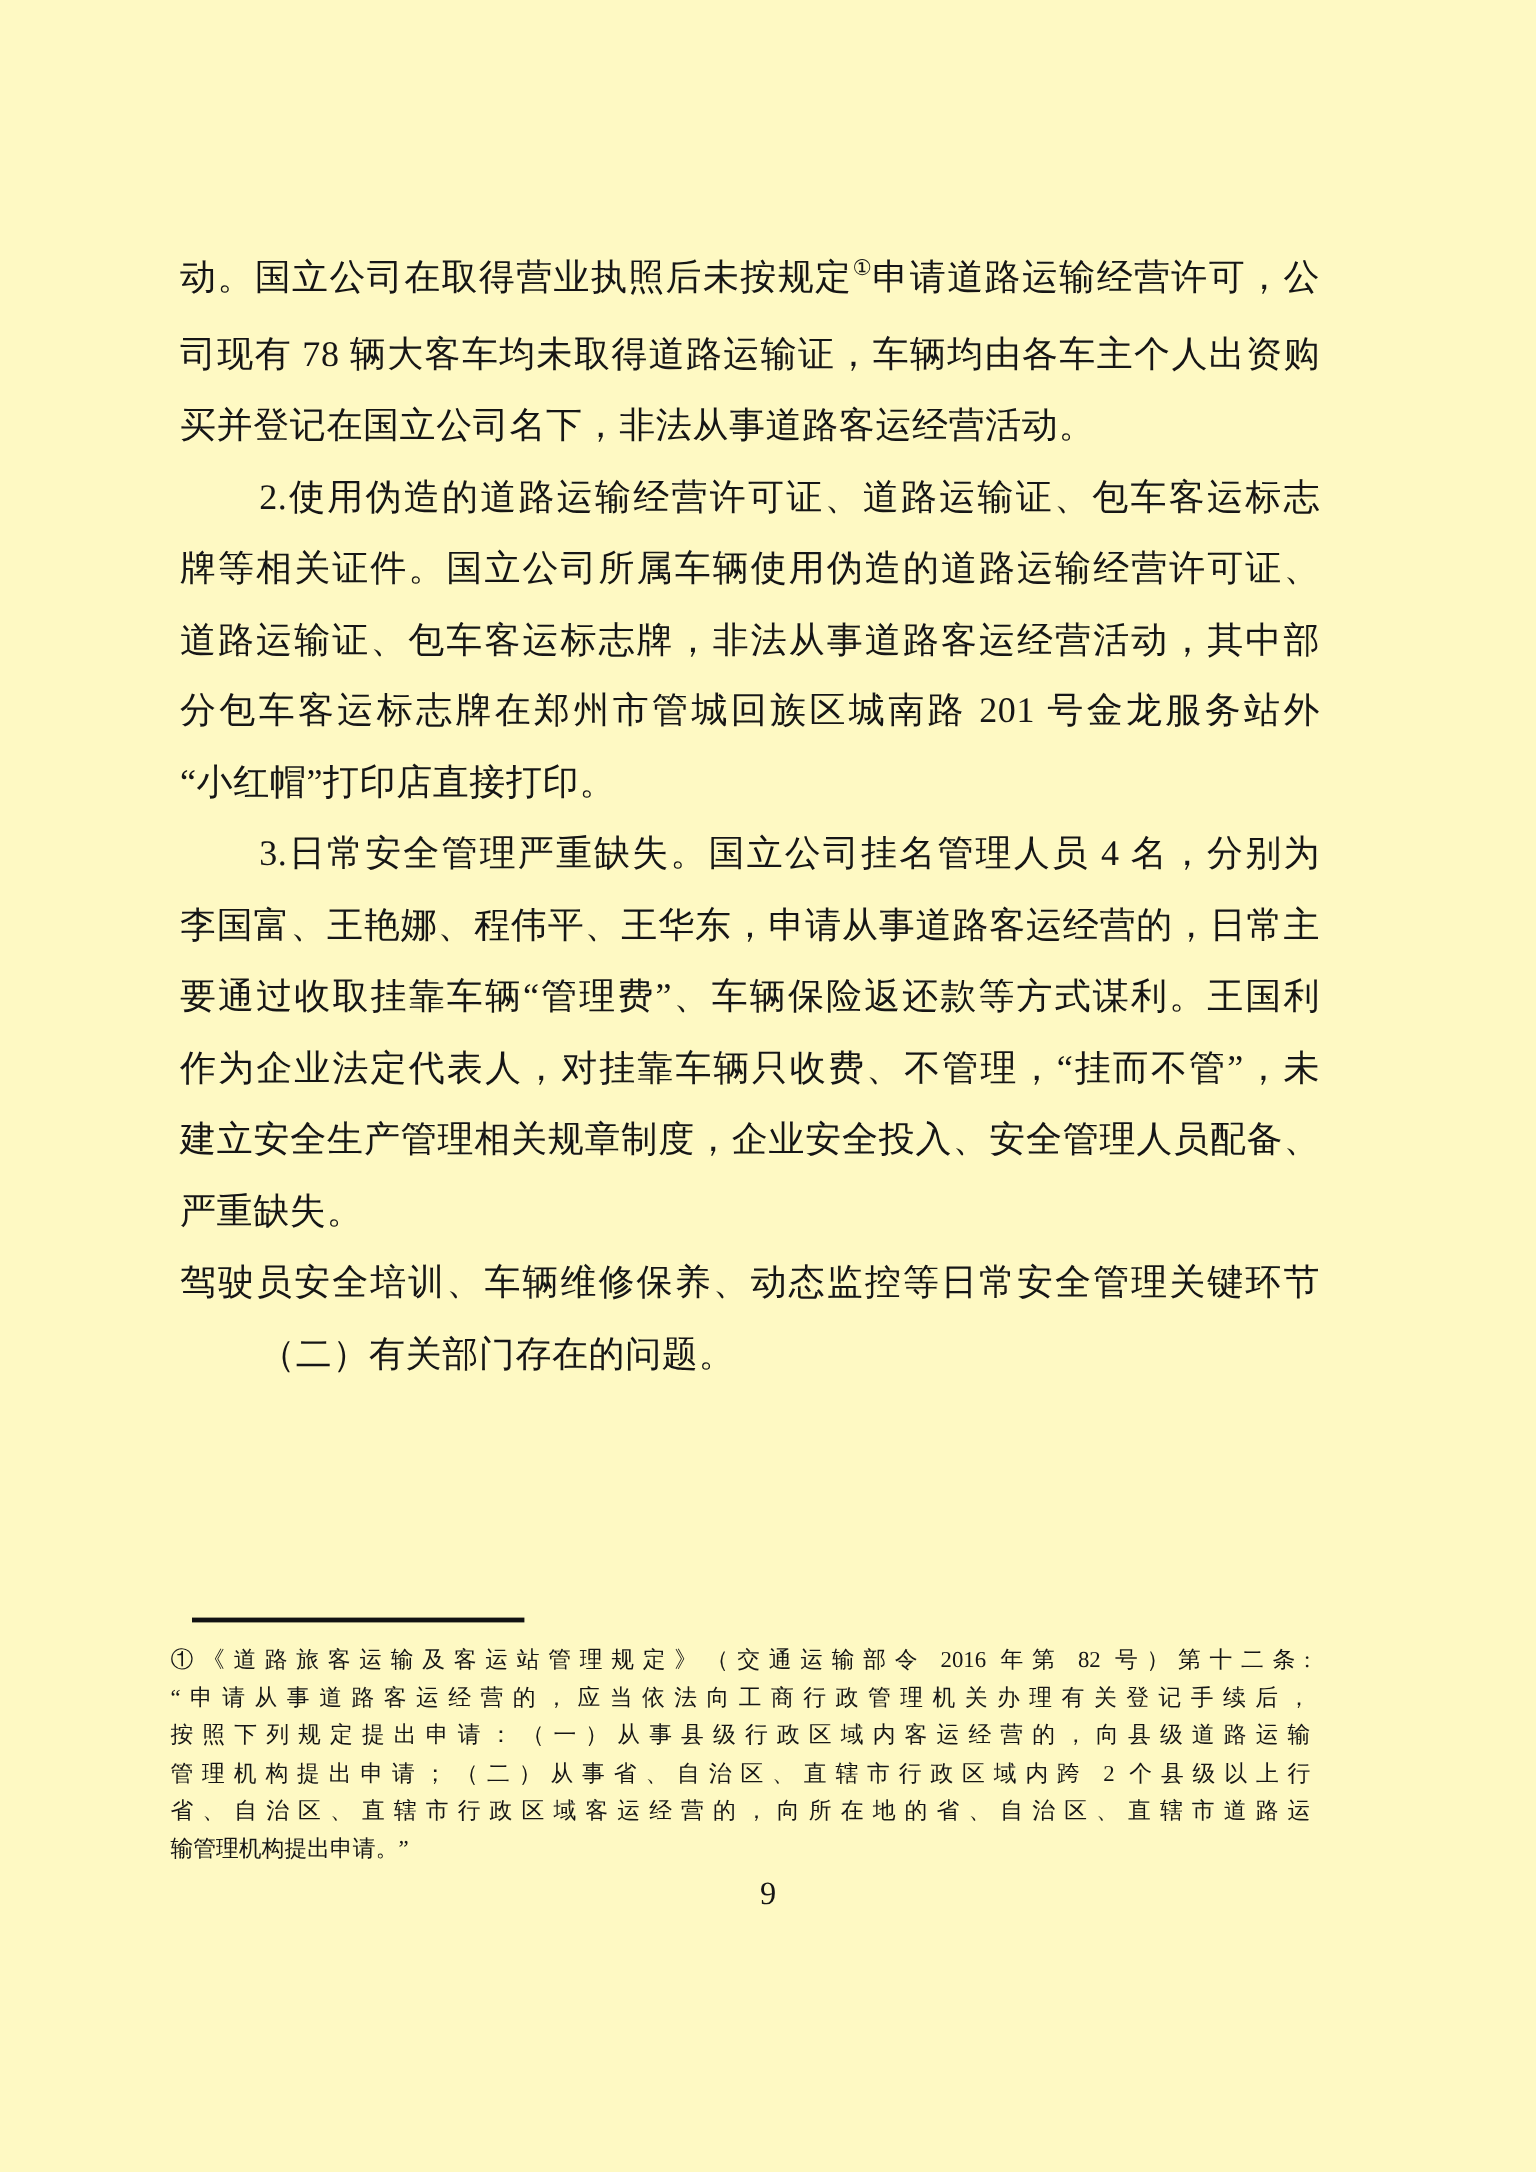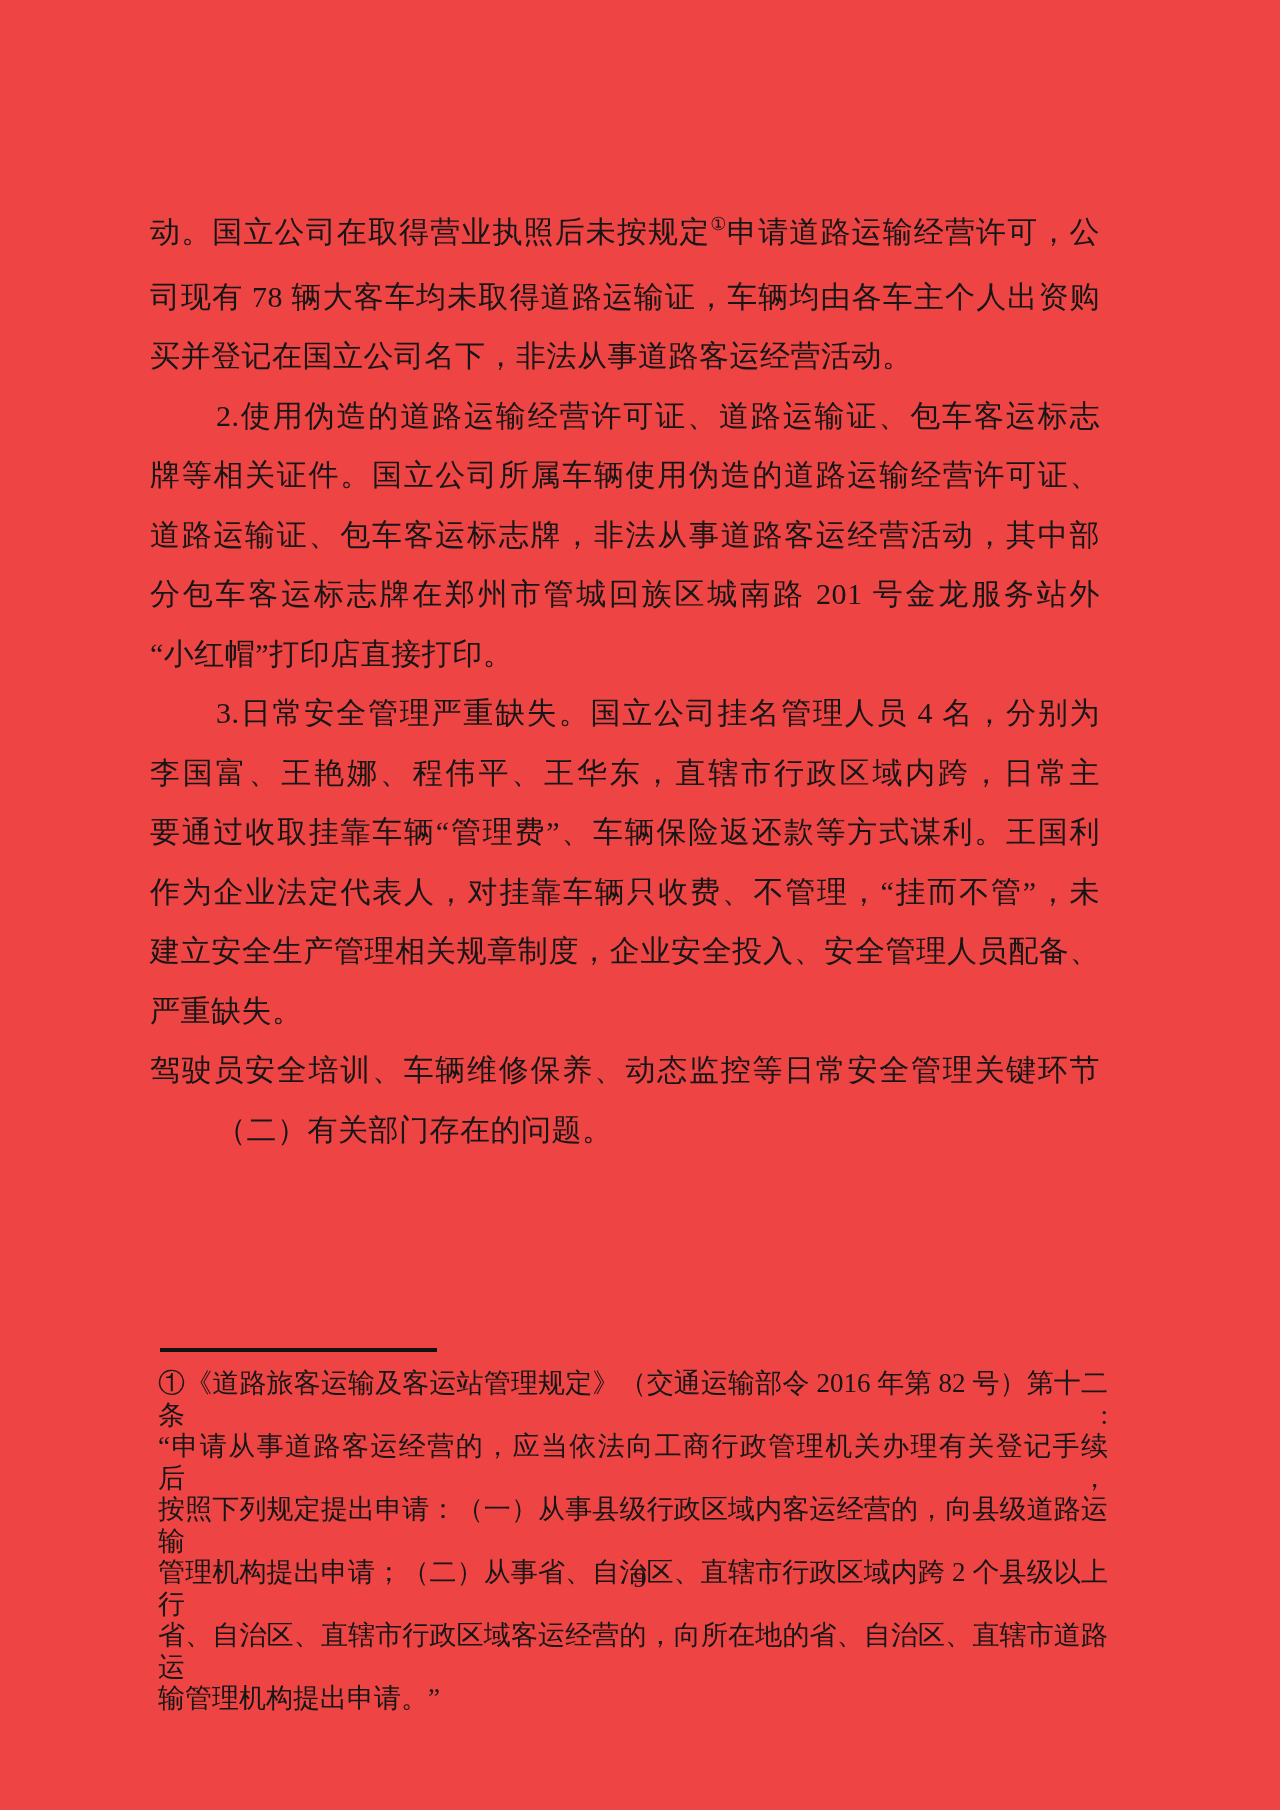--- a/index.html
+++ b/index.html
@@ -4,21 +4,21 @@
 <style>
   html, body {
     margin: 0;
     padding: 0;
     background: #e8e8e8;
   }
   .page {
     position: relative;
     width: 1280px;
     height: 1810px;
-    background: #ef4444;
+    background: #fef9c3;
     overflow: hidden;
     font-family: "Liberation Serif", "DejaVu Serif", serif;
     color: #161616;
   }
   .body-text {
     position: absolute;
     left: 150px;
     top: 202px;
     width: 950px;
     font-size: 30px;
@@ -46,24 +46,24 @@
   .footnote-sep {
     position: absolute;
     left: 160px;
     top: 1348px;
     width: 277px;
     height: 4px;
     background: #121212;
   }
   .footnote {
     position: absolute;
-    left: 158px;
+    left: 142px;
     top: 1368px;
     width: 950px;
-    font-size: 27px;
+    font-size: 19px;
     line-height: 31.5px;
   }
   .fline {
     text-align: justify;
     text-align-last: justify;
     -moz-text-align-last: justify;
   }
   .fline.short {
     text-align-last: left;
     -moz-text-align-last: left;
@@ -86,21 +86,21 @@
   <div class="body-text">
     <div class="line j"><span>动。国立公司在取得营业执照后未按规定</span><span class="sup">①</span><span>申请道路运输经营许可，公</span></div>
     <div class="line j">司现有 78 辆大客车均未取得道路运输证，车辆均由各车主个人出资购</div>
     <div class="line">买并登记在国立公司名下，非法从事道路客运经营活动。</div>
     <div class="line j indent bold">2.使用伪造的道路运输经营许可证、道路运输证、包车客运标志</div>
     <div class="line j"><span class="bold">牌等相关证件。</span><span>国立公司所属车辆使用伪造的道路运输经营许可证、</span></div>
     <div class="line j">道路运输证、包车客运标志牌，非法从事道路客运经营活动，其中部</div>
     <div class="line j">分包车客运标志牌在郑州市管城回族区城南路 201 号金龙服务站外</div>
     <div class="line">“小红帽”打印店直接打印。</div>
     <div class="line j indent"><span class="bold">3.日常安全管理严重缺失。</span><span>国立公司挂名管理人员 4 名，分别为</span></div>
-    <div class="line j">李国富、王艳娜、程伟平、王华东，直辖市行政区域内跨，日常主</div>
+    <div class="line j">李国富、王艳娜、程伟平、王华东，申请从事道路客运经营的，日常主</div>
     <div class="line j">要通过收取挂靠车辆“管理费”、车辆保险返还款等方式谋利。王国利</div>
     <div class="line j">作为企业法定代表人，对挂靠车辆只收费、不管理，“挂而不管”，未</div>
     <div class="line j">建立安全生产管理相关规章制度，企业安全投入、安全管理人员配备、</div>
     <div class="line">严重缺失。</div>
     <div class="line j">驾驶员安全培训、车辆维修保养、动态监控等日常安全管理关键环节</div>
     <div class="line indent">（二）有关部门存在的问题。</div>
   </div>
 
   <div class="footnote-sep"></div>
 

